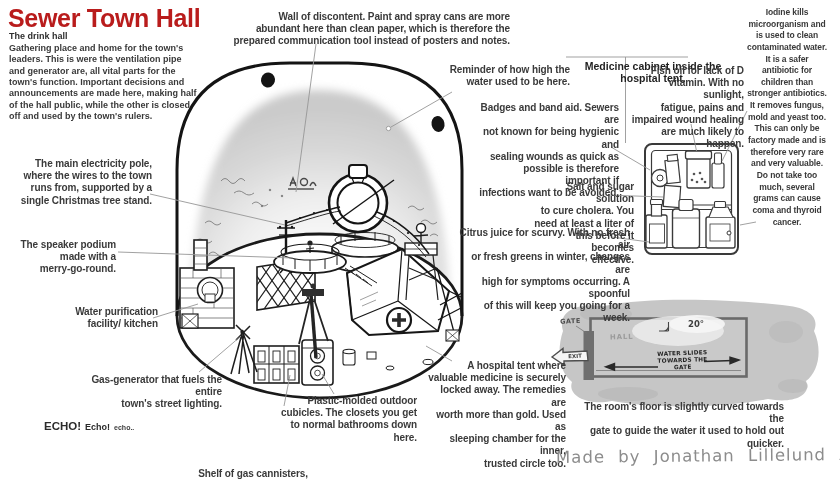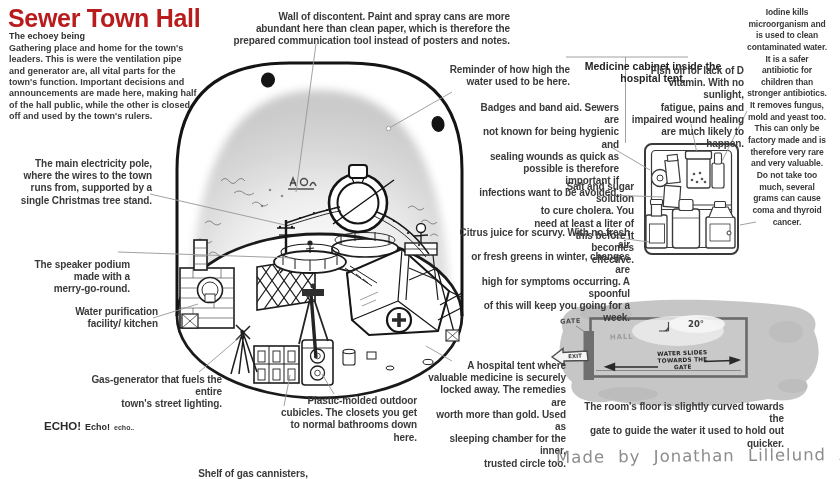--- a/index.html
+++ b/index.html
@@ -290,39 +290,39 @@
     <g stroke="#2a2a2a" stroke-width="1.4" fill="#2a2a2a">
       <path d="M 613 367 H 658" fill="none"></path>
       <polygon points="605.5,366.8 614.5,363.4 614.5,370.2"></polygon>
       <path d="M 704 361.5 L 733 360.5" fill="none"></path>
       <polygon points="739,360 730,357.2 730,363.6"></polygon>
     </g>
   </g>
 </svg>
 
 <div class="txt title" style="left:8px;top:4px;">Sewer Town Hall</div>
-<div class="txt subtitle" style="left:9px;top:31px;">The echoey being</div>
+<div class="txt subtitle" style="left:9px;top:31px;">The drink hall</div>
 <div class="txt lead" style="left:9px;top:43px;">Gathering place and home for the town's
 leaders. This is were the ventilation pipe
 and generator are, all vital parts for the
 town's function. Important decisions and
 announcements are made here, making half
 of the hall public, while the other is closed
 off and used by the town's rulers.</div>
 
 <div class="txt note" style="left:210px;top:11px;width:300px;">Wall of discontent. Paint and spray cans are more
 abundant here than clean paper, which is therefore the
 prepared communication tool instead of posters and notes.</div>
 <div class="txt note" style="left:430px;top:64px;width:140px;">Reminder of how high the
 water used to be here.</div>
 <div class="txt note" style="left:20px;top:158px;width:132px;">The main electricity pole,
 where the wires to the town
 runs from, supported by a
 single Christmas tree stand.</div>
-<div class="txt note" style="left:22px;top:239px;width:108px;margin-top:20px;">The speaker podium
+<div class="txt note" style="left:8px;top:239px;width:108px;">The speaker podium
 made with a
 merry-go-round.</div>
 <div class="txt note" style="left:66px;top:306px;width:92px;">Water purification
 facility/ kitchen</div>
 <div class="txt note" style="left:74px;top:374px;width:148px;">Gas-generator that fuels the entire
 town's street lighting.</div>
 
 <div class="txt" style="left:44px;top:416px;"><span class="echo1">ECHO!</span><span class="echo2">Echo!</span><span class="echo3">echo..</span></div>
 
 <div class="txt note" style="left:180px;top:428px;width:128px;margin-top:40px;">Shelf of gas cannisters,

